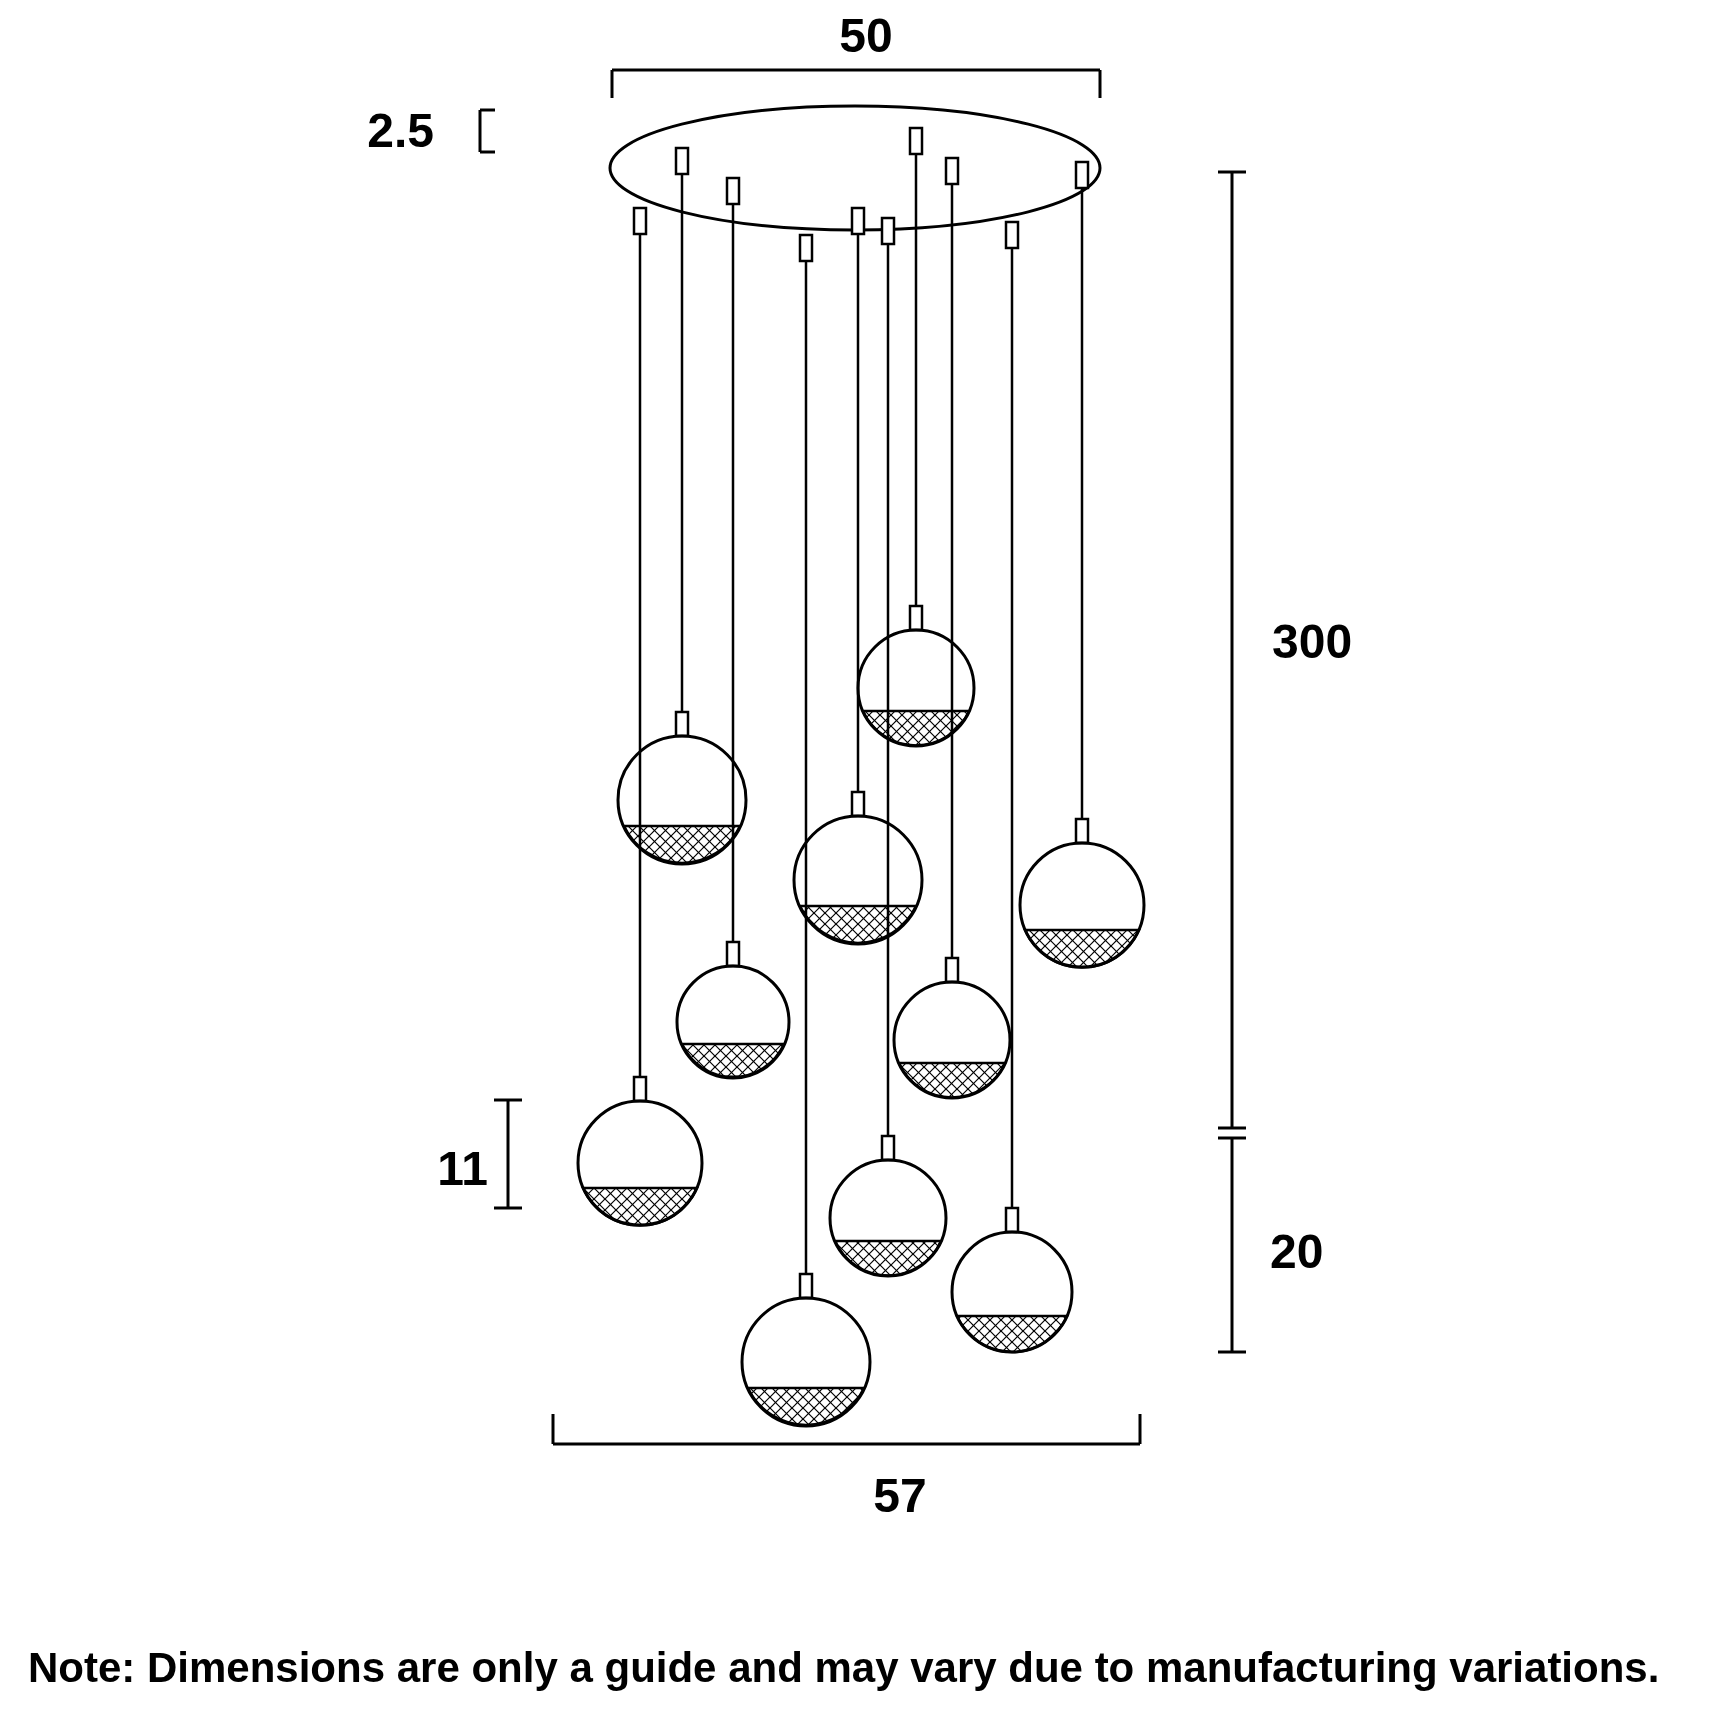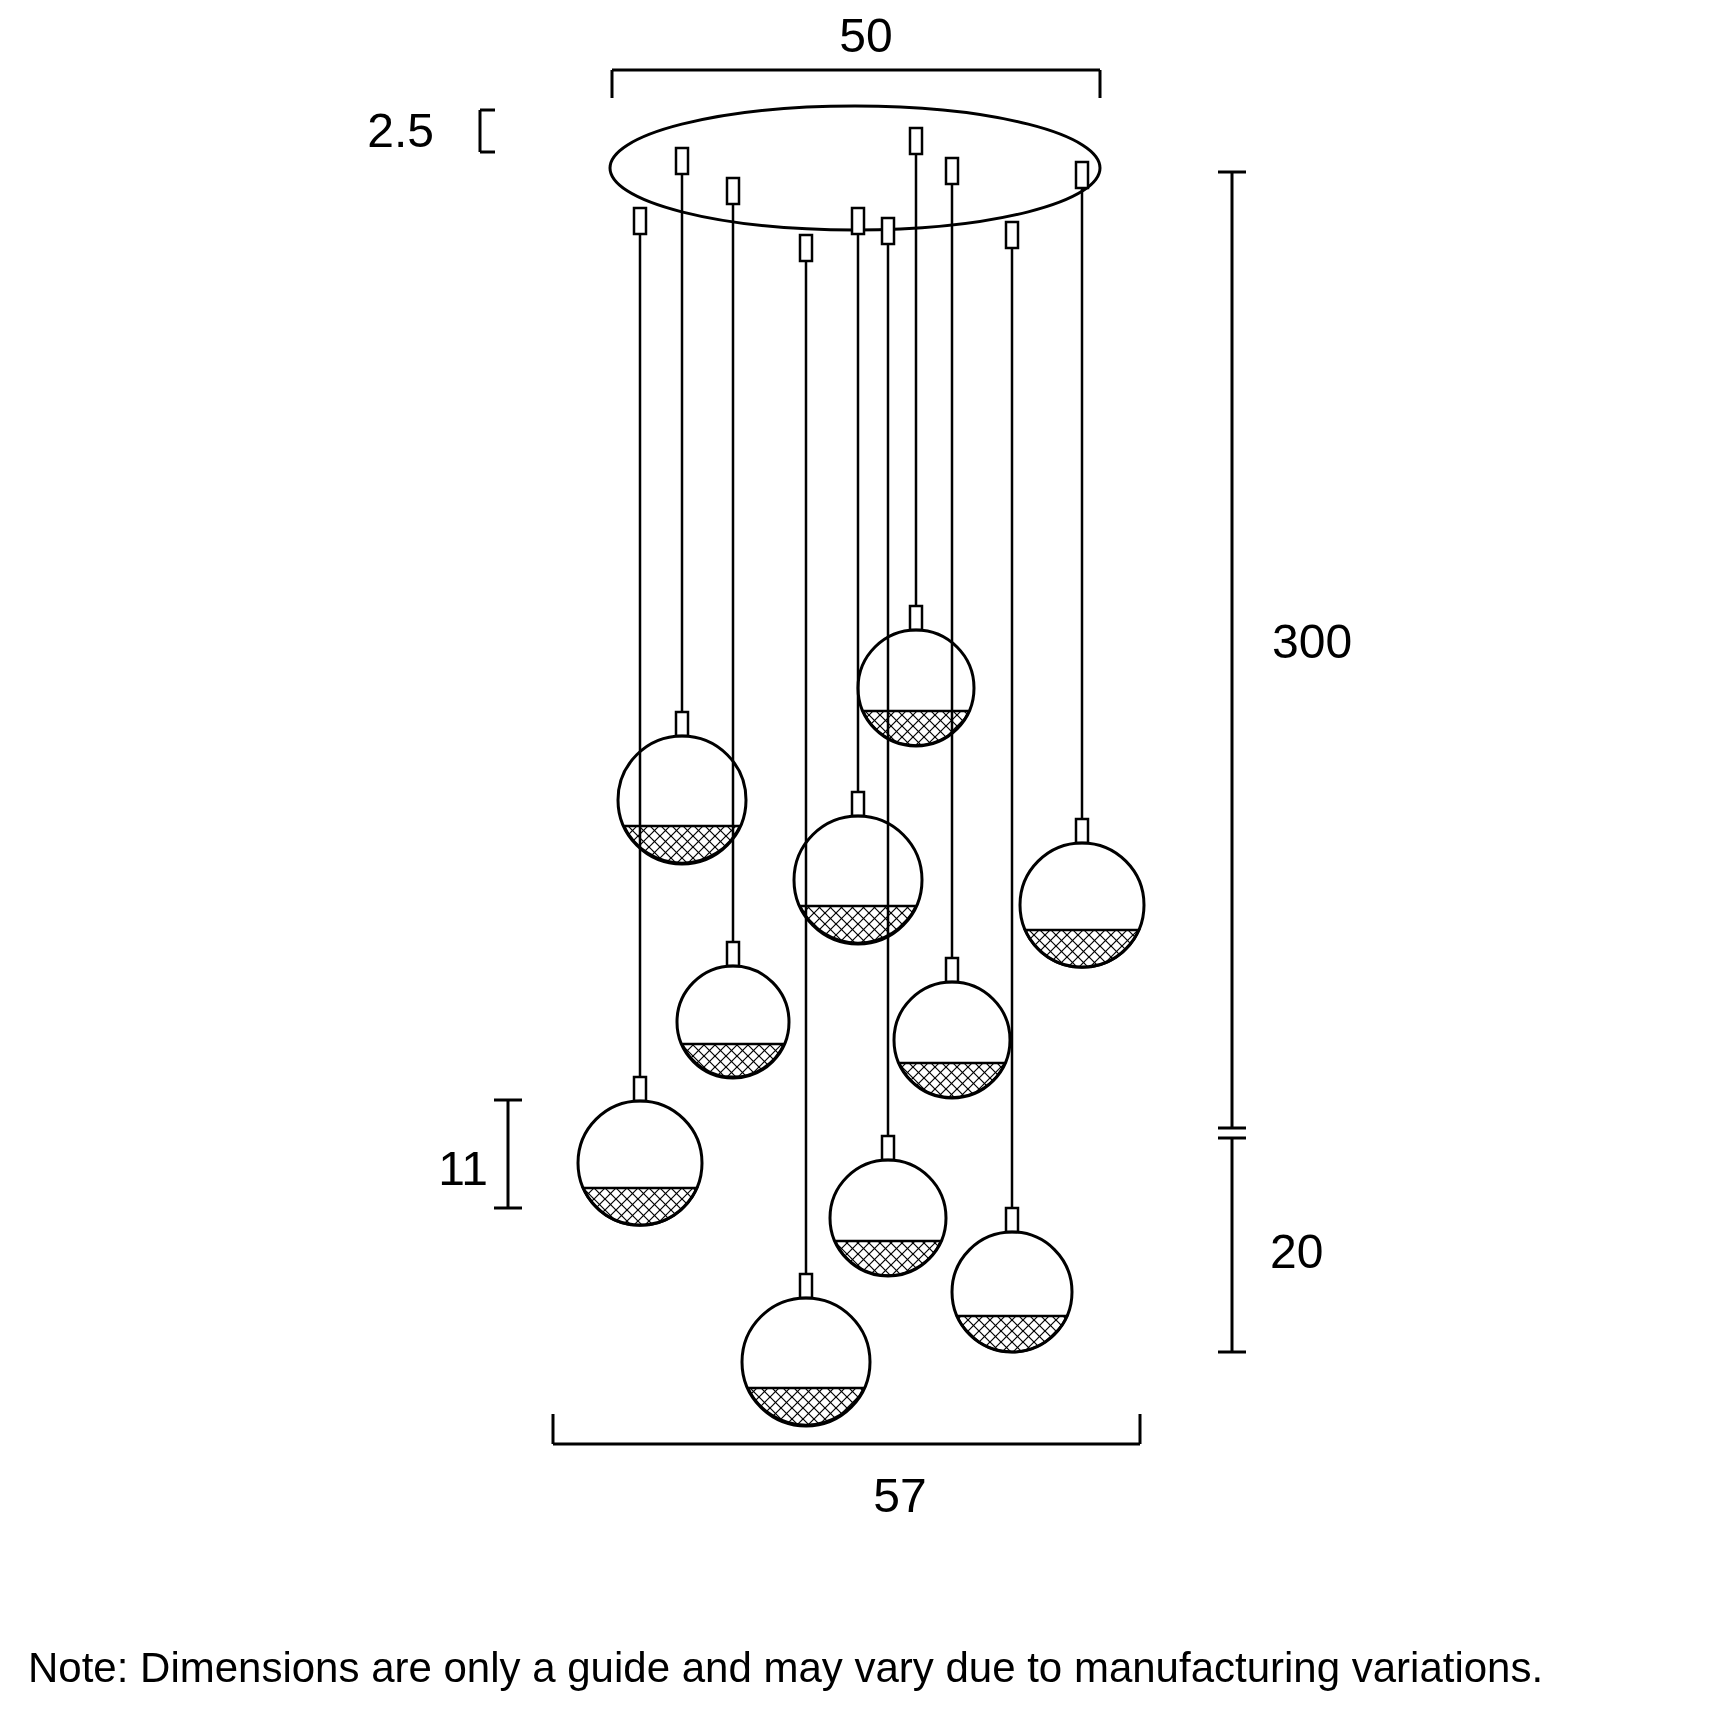--- a/index.html
+++ b/index.html
@@ -8,20 +8,21 @@
     background: #ffffff;
     width: 1712px;
     height: 1712px;
     font-family: "Liberation Sans", sans-serif;
   }
   #drawing-wrap {
     width: 1485px;
     height: 1712px;
     position: relative;
     background: #ffffff;
+    font-weight: bold;
   }
   svg { display: block; }
 
   .outline   { fill: #ffffff; stroke: #000000; stroke-width: 3; }
   .cord      { stroke: #000000; stroke-width: 2.5; fill: none; }
   .ferrule   { fill: #ffffff; stroke: #000000; stroke-width: 2.5; }
   .globe     { fill: none; stroke: #000000; stroke-width: 3; }
   .diffuser  { fill: url(#crosshatch); stroke: #000000; stroke-width: 2.5; }
 
   .dim-line  { stroke: #000000; stroke-width: 3; fill: none; }

